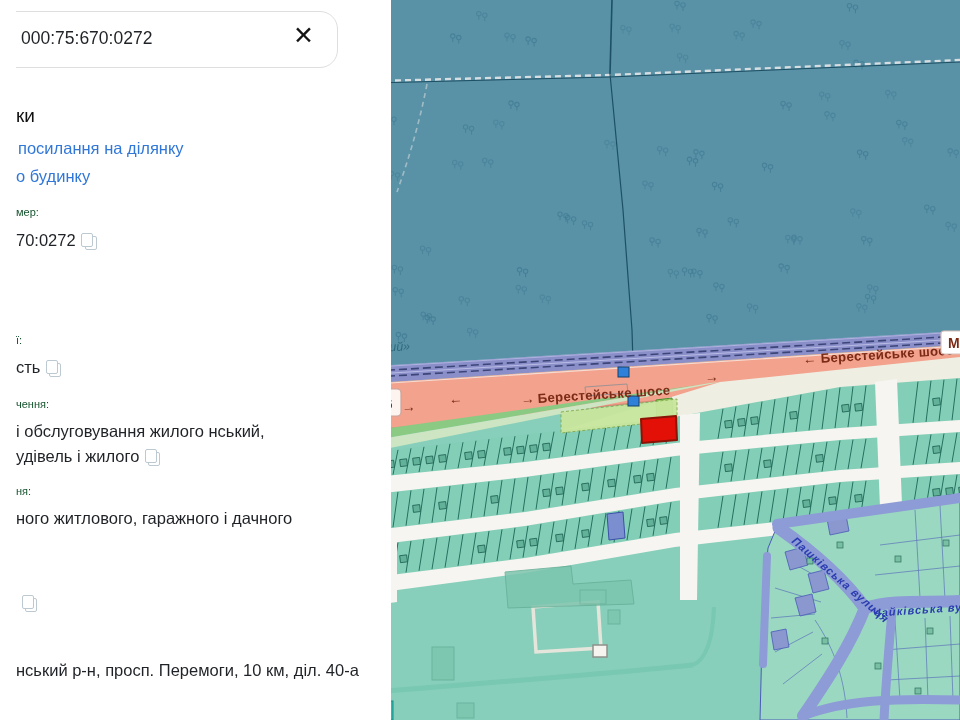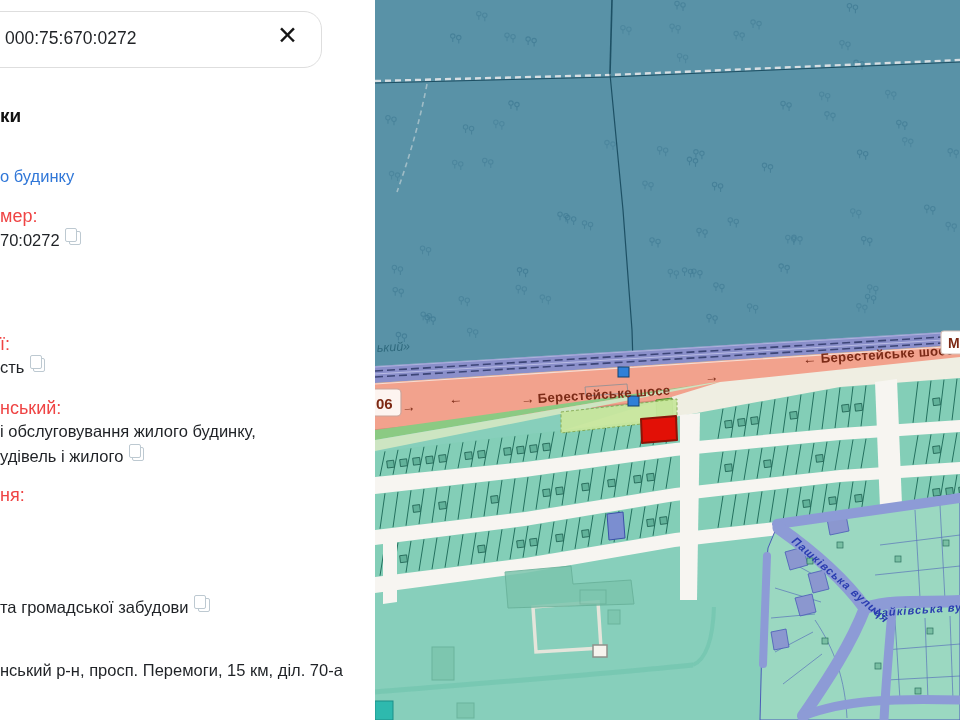--- a/index.html
+++ b/index.html
@@ -1,77 +1,78 @@
 <!DOCTYPE html>
 <html style="--link_blue: #3077d8; --forest: #5992a7; --road_pink: #f2a28d; --rail_purple: #8a8fca; --parcel_green: #83ceb7; --open_green: #87cfbb; --selected_red: #e21006; --blue_road: #8d9bd6; --marker_blue: #2f80d8; --label_darkred: #7b2a16; --street_blue: #2a3cb0;"><head>
 <meta charset="utf-8">
 <style>
   html,body{margin:0;padding:0}
   body{width:960px;height:720px;overflow:hidden;position:relative;background:#fff;
        font-family:"Liberation Sans",sans-serif;color:#202124}
-  #panel{position:absolute;left:0;top:0;width:375px;height:720px;background:#fff;overflow:hidden;z-index:5}
+  #panel{position:absolute;left:16px;top:0;width:375px;height:720px;background:#fff;overflow:hidden;z-index:5}
   .pl{position:absolute;white-space:nowrap}
-  .lbl{color:#ef4444;font-size:18px}
-  .val{font-size:16.5px;color:#1f2226;display:flex;align-items:flex-start}
+  .lbl{color:#14532d;font-size:11px}
+  .val{font-size:16.5px;color:#1f2226;display:flex;align-items:flex-end}
   .link{color:var(--link_blue,#3077d8);font-size:16.5px;cursor:pointer}
   #searchbox{position:absolute;left:-80px;top:11px;width:402px;height:57px;background:#fff;
              border:1.5px solid #dedede;border-radius:18px;box-sizing:border-box}
   #searchval{position:absolute;left:84px;top:16px;font-size:17.5px;color:#1f2226}
   #closex{position:absolute;left:356px;top:11px;font-size:25px;color:#141414;cursor:pointer;line-height:1}
   .copy{position:relative;display:inline-block;width:10px;height:12px;border:1.4px solid #bdc9d1;
         border-radius:2px;margin-left:9px;flex:0 0 auto;cursor:pointer}
   .copy::before{content:"";position:absolute;left:-4.5px;top:-4.5px;width:10px;height:12px;
         border:1.4px solid #bdc9d1;border-radius:2px;background:#fff}
   #map{position:absolute;left:375px;top:0;width:585px;height:720px;z-index:1;cursor:grab}
-  #heading{font-size:19px;font-weight:bold;color:#111}
+  #heading{font-size:19px;font-weight:normal;color:#111}
   svg text{user-select:none}
   .hwlabel{font-weight:bold;font-size:13.2px;fill:var(--label_darkred,#7b2a16);letter-spacing:.3px}
   .hwarrow{font-weight:bold;font-size:14px;fill:var(--label_darkred,#7b2a16)}
   .stlabel{font-weight:bold;font-style:italic;font-size:11.2px;fill:var(--street_blue,#2a3cb0);letter-spacing:1px}
 </style>
 </head>
 <body>
 
 <div id="panel">
   <div id="searchbox">
     <span id="searchval">000:75:670:0272</span>
     <span id="closex">✕</span>
   </div>
 
   <div class="pl" id="heading" style="left:0;top:105px">ки</div>
 
+  <div class="pl link" style="left:2px;top:139px">посилання на ділянку</div>
   <div class="pl link" style="left:0;top:167px">о будинку</div>
 
   <div class="pl lbl" style="left:0;top:206px">мер:</div>
   <div class="pl val" style="left:0;top:231px">
     <span>70:0272</span>
     <span class="copy"></span>
   </div>
 
   <div class="pl lbl" style="left:0;top:334px">ї:</div>
   <div class="pl val" style="left:0;top:358px">
     <span>сть</span>
     <span class="copy"></span>
   </div>
 
-  <div class="pl lbl" style="left:0;top:398px">нський:</div>
-  <div class="pl val" style="left:0;top:422px">і обслуговування жилого будинку,</div>
+  <div class="pl lbl" style="left:0;top:398px">чення:</div>
+  <div class="pl val" style="left:0;top:422px">і обслуговування жилого нський,</div>
   <div class="pl val" style="left:0;top:447px">
     <span>удівель і жилого</span>
     <span class="copy"></span>
   </div>
 
   <div class="pl lbl" style="left:0;top:485px">ня:</div>
+  <div class="pl val" style="left:0;top:509px">ного житлового, гаражного і дачного</div>
 
   <div class="pl val" style="left:0;top:598px">
-    <span>та громадської забудови</span>
     <span class="copy"></span>
   </div>
 
-  <div class="pl val" style="left:0;top:661px">нський р-н, просп. Перемоги, 15 км, діл. 70-а</div>
+  <div class="pl val" style="left:0;top:661px">нський р-н, просп. Перемоги, 10 км, діл. 40-а</div>
 </div>
 
 <div id="map">
 <svg id="mapsvg" width="585" height="720" viewBox="0 0 585 720" xmlns="http://www.w3.org/2000/svg">
   <defs>
     <symbol id="tp" overflow="visible">
       <g stroke="#3f7a93" stroke-width="1.1" fill="none">
         <circle cx="2.5" cy="2.5" r="2.2"></circle>
             <path d="M2.5,4.7 V8.5"></path>
         <circle cx="8.5" cy="4" r="2.2"></circle>

